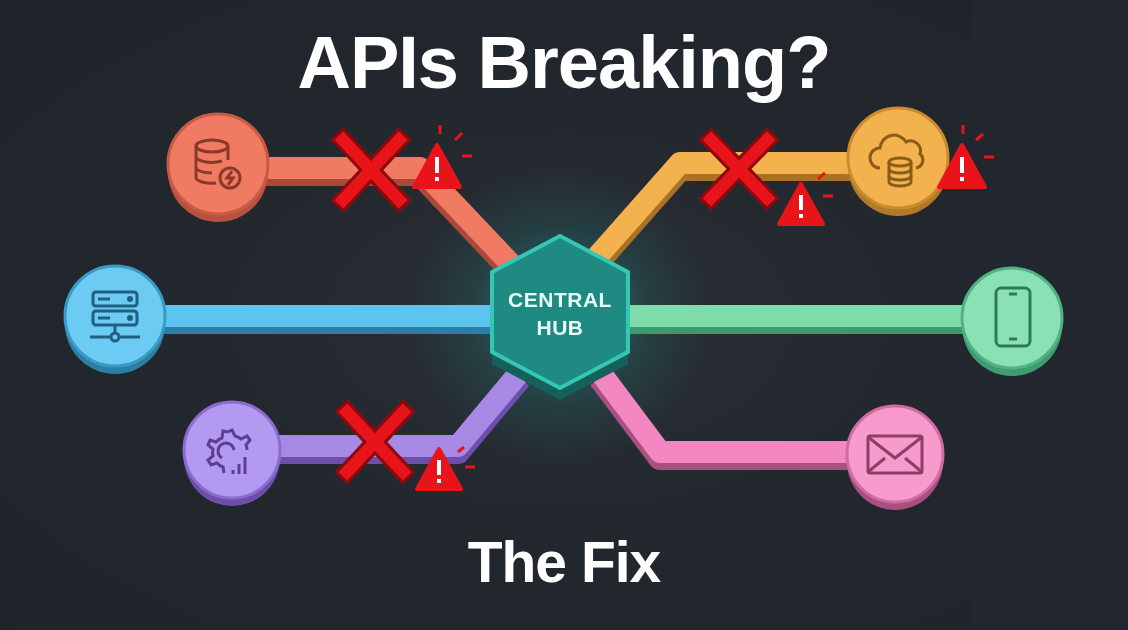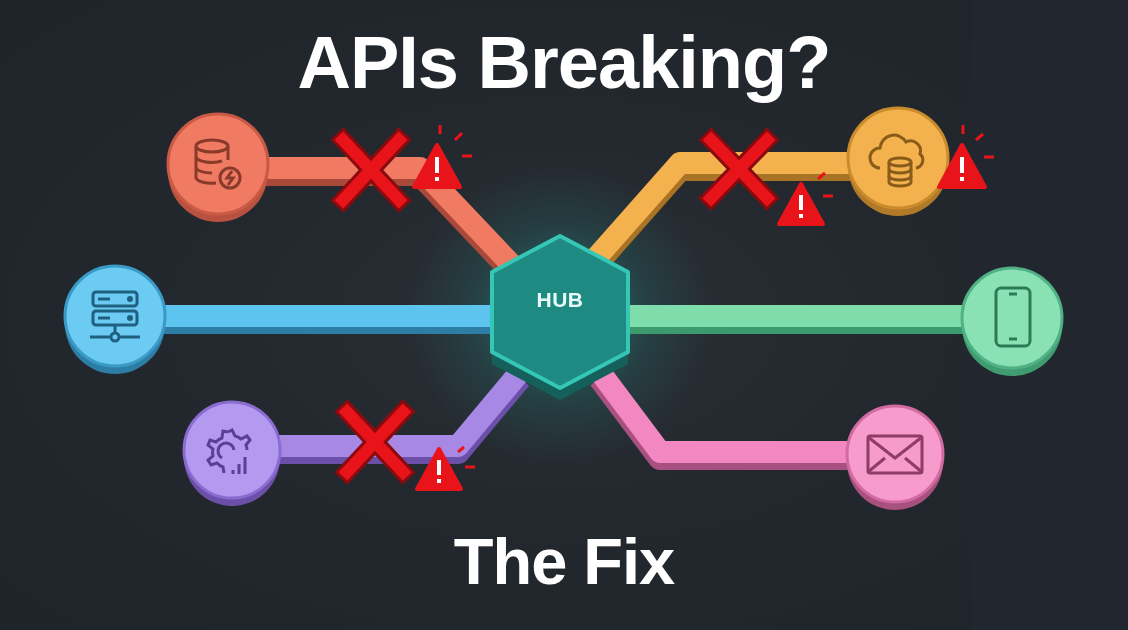--- a/index.html
+++ b/index.html
@@ -1,21 +1,21 @@
 <!DOCTYPE html>
 <html><head>
 <meta charset="utf-8">
 <style>
   html,body{margin:0;padding:0;}
   body{width:1128px;height:630px;background:#22262e;overflow:hidden;position:relative;font-family:"Liberation Sans","DejaVu Sans",sans-serif;}
   .stage{position:absolute;left:0;top:0;width:972px;height:630px;
     background:radial-gradient(ellipse at 560px 320px,#2a3036 0%,#23272e 45%,#1f232a 100%);}
   .title{position:absolute;left:0;width:1128px;text-align:center;color:#fff;font-weight:bold;letter-spacing:-1px;}
   .title-top{top:18px;font-size:74px;line-height:90px;}
-  .title-bottom{top:512px;font-size:65px;line-height:100px;}
+  .title-bottom{top:512px;font-size:57px;line-height:100px;}
   svg.diagram{position:absolute;left:0;top:0;}
   .hub-label{position:absolute;left:488px;top:286px;width:144px;text-align:center;color:#e9fbf8;font-weight:bold;font-size:21px;line-height:28px;letter-spacing:0.5px;}
 </style>
 </head>
 <body>
 
 <div class="stage">
 
   <div class="title title-top">APIs Breaking?</div>
 
@@ -202,17 +202,18 @@
       <rect x="437" y="460" width="4" height="15" fill="#fff"></rect>
         <rect x="437" y="479" width="4" height="4" fill="#fff"></rect>
       <g stroke="#e8141a" stroke-width="3">
           <line x1="458" y1="452" x2="464" y2="447"></line>
           <line x1="465" y1="467" x2="475" y2="467"></line>
         </g>
     </g>
   </svg>
 
   <div class="hub-label">
+    <div>CENTRAL</div>
     <div>HUB</div>
   </div>
 
   <div class="title title-bottom">The Fix</div>
 </div>
 
 </body></html>

